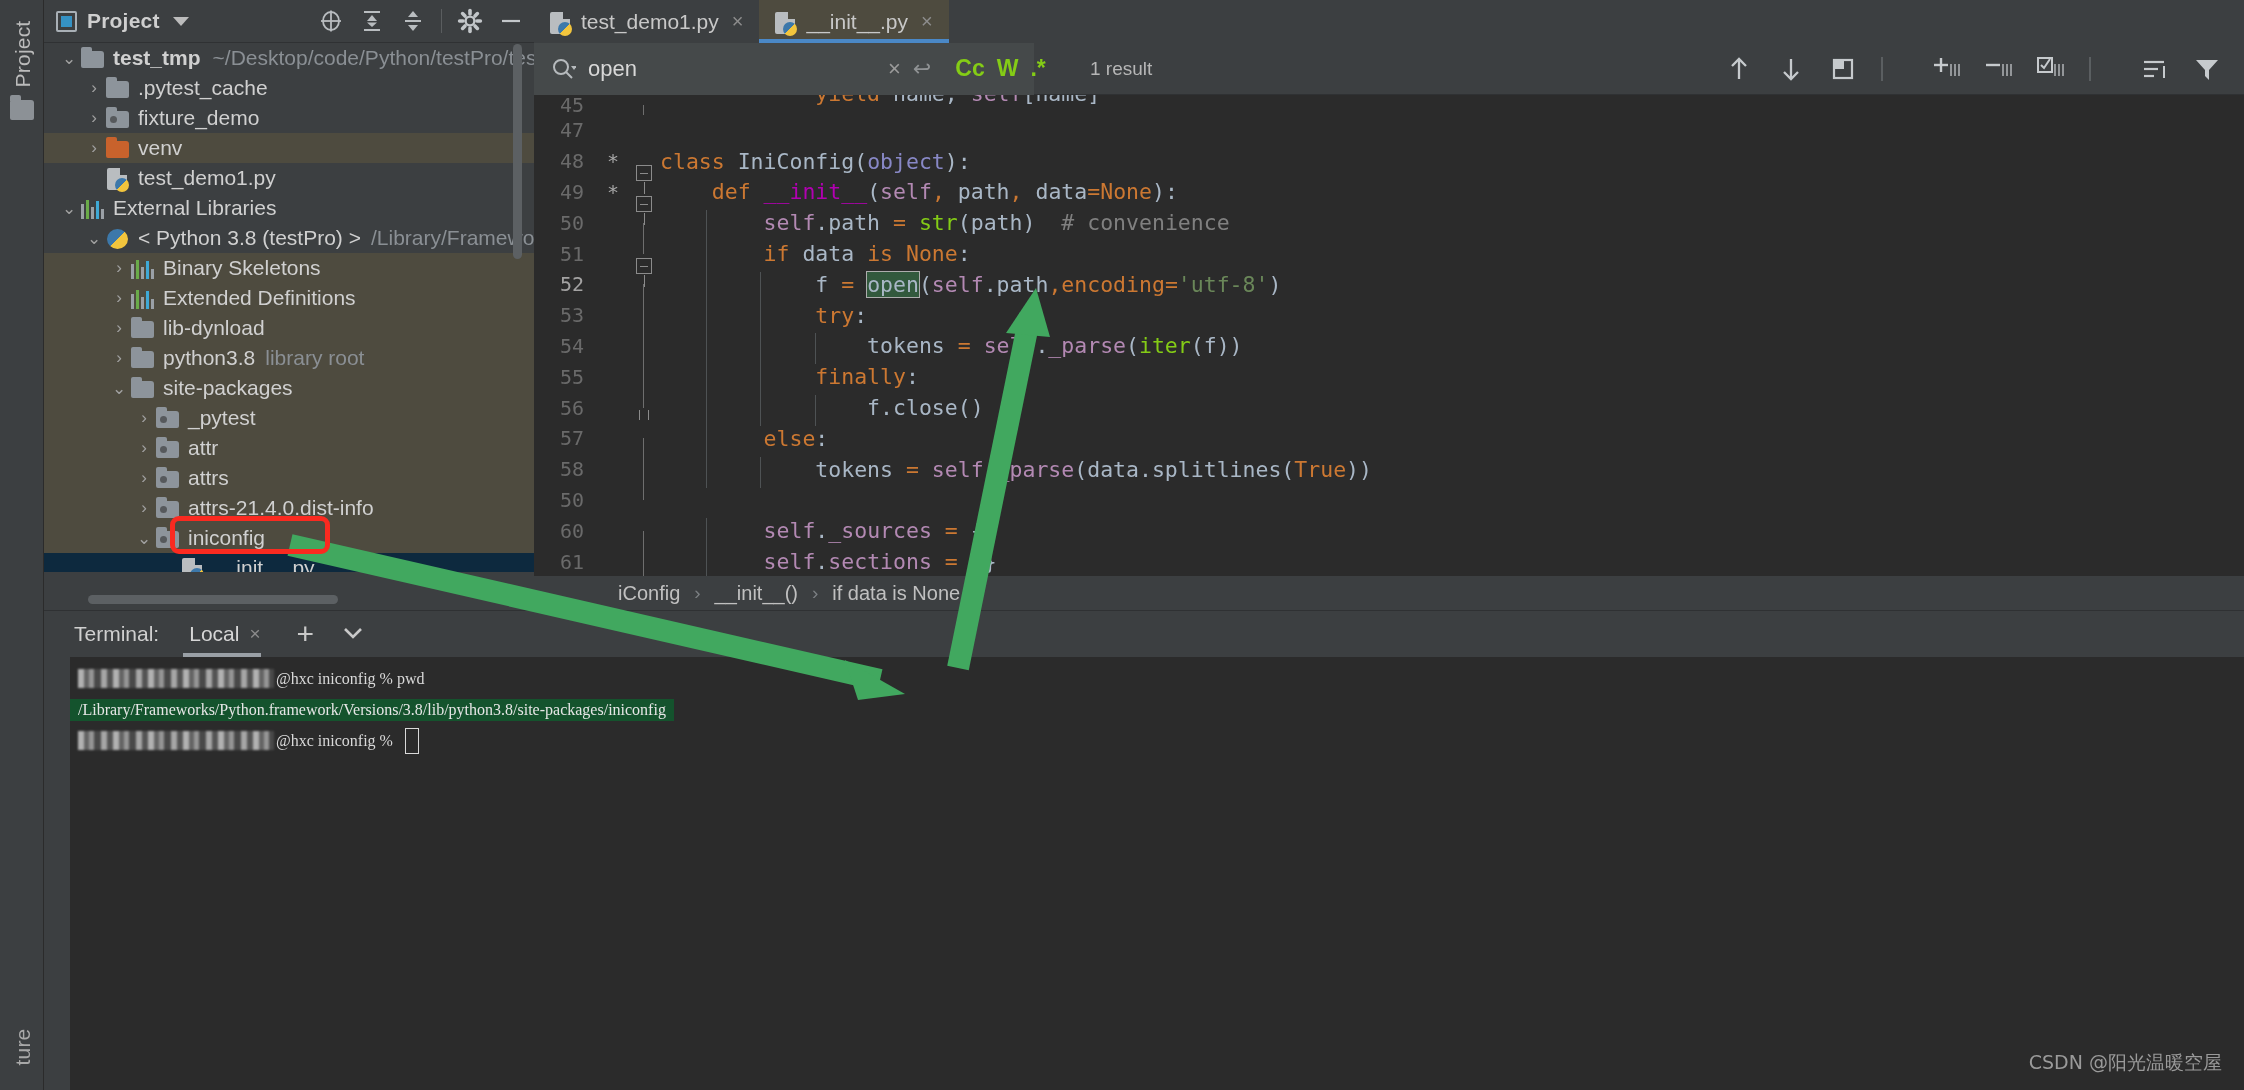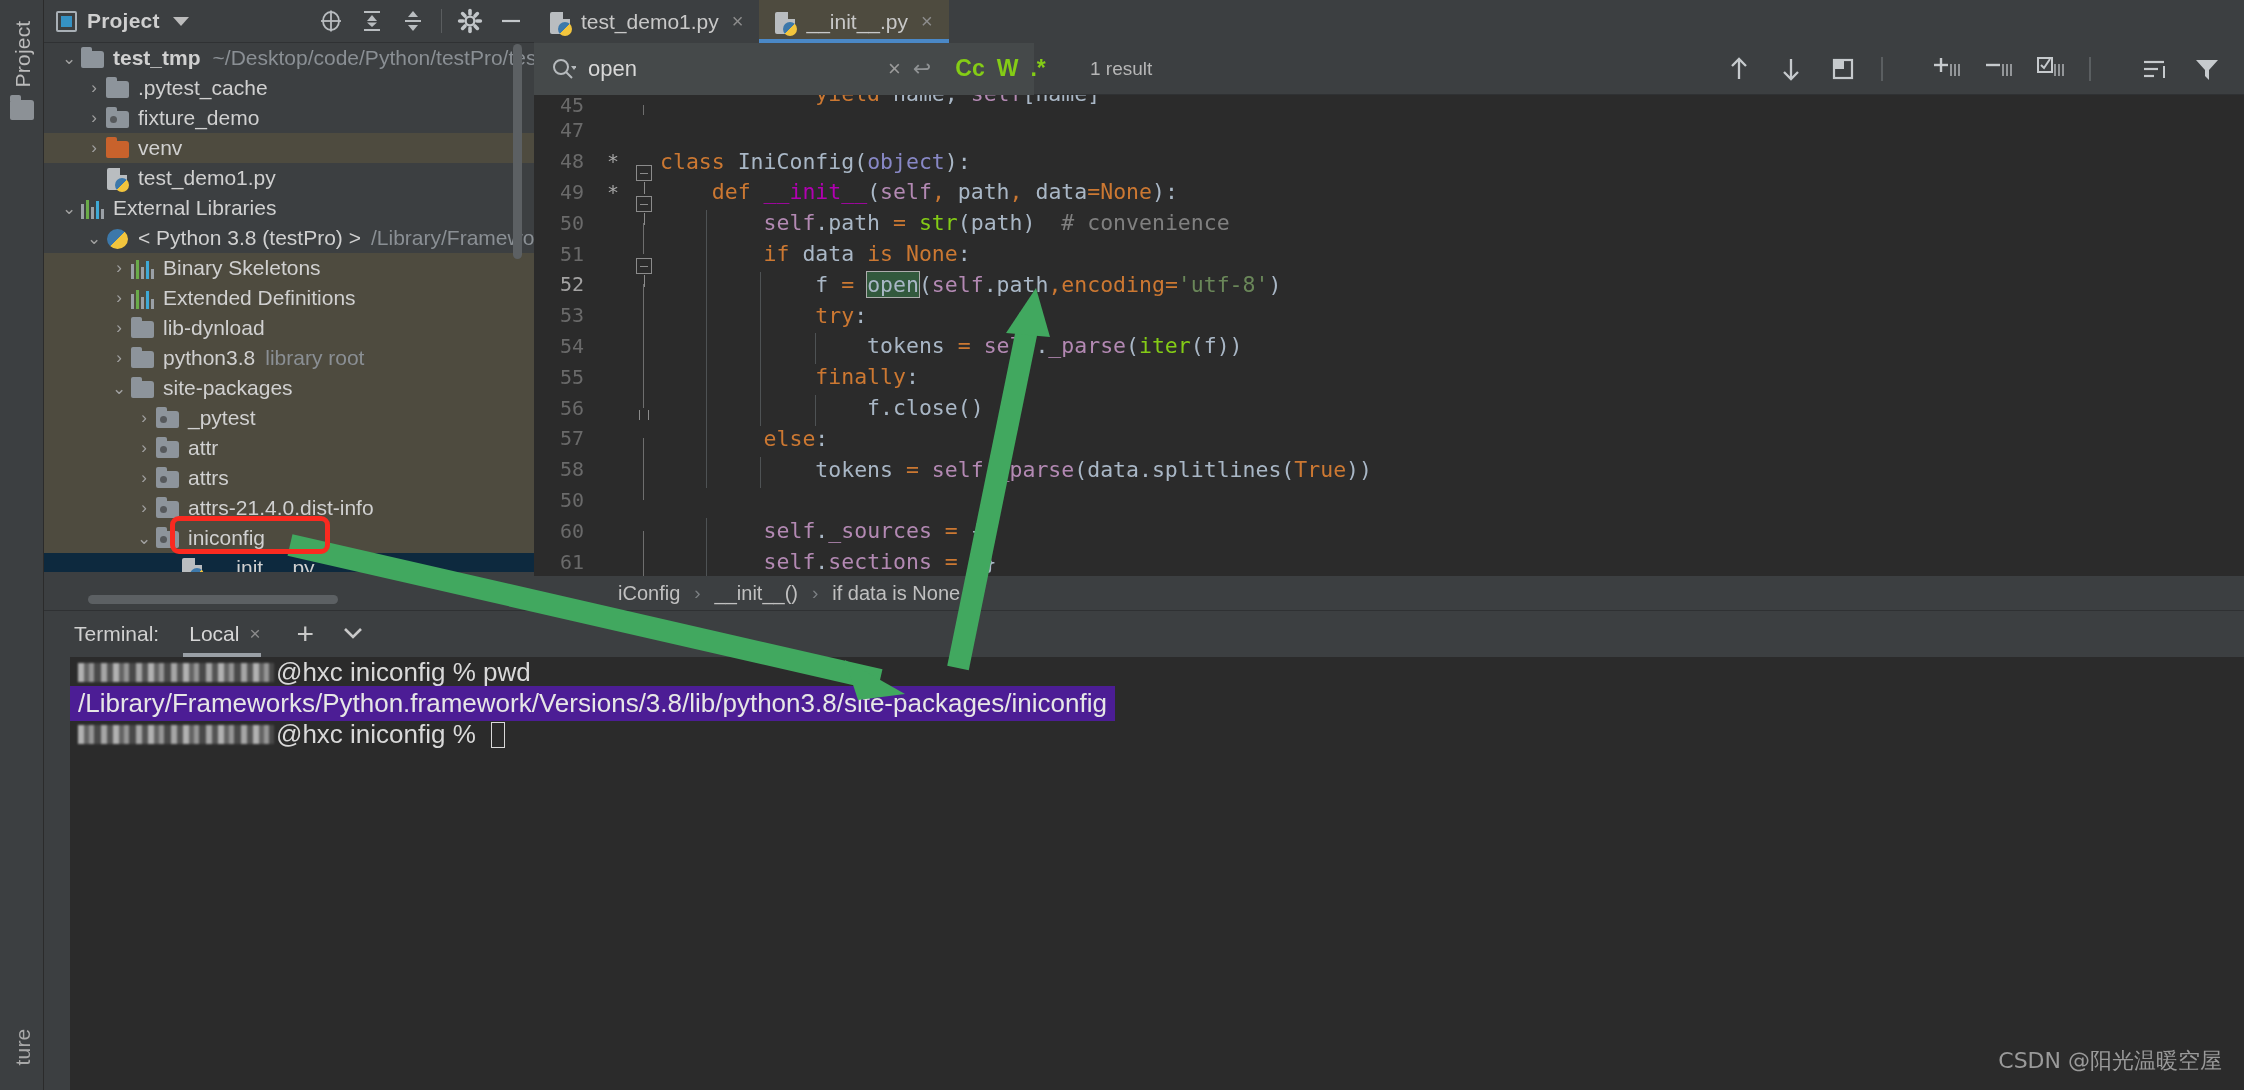--- a/index.html
+++ b/index.html
@@ -183,39 +183,40 @@
   .term-hdr{ height:46px; display:flex; align-items:center; padding-left:30px; gap:0; }
   .term-lab{ color:#cfcfcf; font-size:21px; margin-right:28px; }
   .term-tab{ position:relative; display:flex; align-items:center; gap:10px; padding:0 6px 0 2px; cursor:pointer; }
   .term-tab .nm{ color:#d6d6d6; font-size:21px; }
   .term-tab .x{ color:#8b8b8b; font-size:19px; }
   .term-tab:after{ content:""; position:absolute; left:-4px; right:6px; bottom:-11px; height:4px; background:#9aa0a6; }
   .term-plus{ color:#c9c9c9; font-size:30px; margin-left:30px; cursor:pointer; line-height:1; }
   .term-chev{ color:#c9c9c9; font-size:24px; margin-left:26px; cursor:pointer; }
   .term-body{
     position:absolute; left:26px; right:0; top:46px; bottom:0; background:#2b2b2b;
-    font-family:Liberation Sans, sans-serif; font-size:26px; color:#d9d9d9;
+    font-family:Liberation Serif, serif; font-size:16px; color:#d9d9d9;
+    padding-top:6px;
   }
   .tline{ height:31px; display:flex; align-items:center; white-space:pre; padding-left:8px; }
   .tline.selrow{ padding-left:0; }
   .blurname{
     display:inline-block; width:196px; height:19px; vertical-align:middle;
     background:
       repeating-linear-gradient(90deg,#c9c9c9 0 6px,#6e6e6e 6px 11px,#a8a8a8 11px 16px,#4f4f4f 16px 23px,#bcbcbc 23px 29px,#5c5c5c 29px 35px);
     filter:blur(1.2px); opacity:.85; margin-right:2px;
   }
-  .selpath{ background:#4c1d95; color:#e6e6e6; padding:2px 8px 2px 8px; display:inline-block; }
+  .selpath{ background:#14532d; color:#e6e6e6; padding:2px 8px 2px 8px; display:inline-block; }
   .cursorblk{ display:inline-block; width:14px; height:26px; border:1px solid #d9d9d9; vertical-align:middle; margin-left:8px;}
 
   
   .arrows{ position:absolute; inset:0; pointer-events:none; z-index:25; }
 
   
   .wm{
-    position:absolute; right:22px; bottom:14px; color:#9a9a9a; font-size:22px;
+    position:absolute; right:22px; bottom:14px; color:#9a9a9a; font-size:19px;
     font-family:"DejaVu Sans", sans-serif;
   }
 </style>
 </head>
 <body>
 
 <div id="root">
 
   <div class="leftbar">
     <div class="vlabel project">Project</div>

